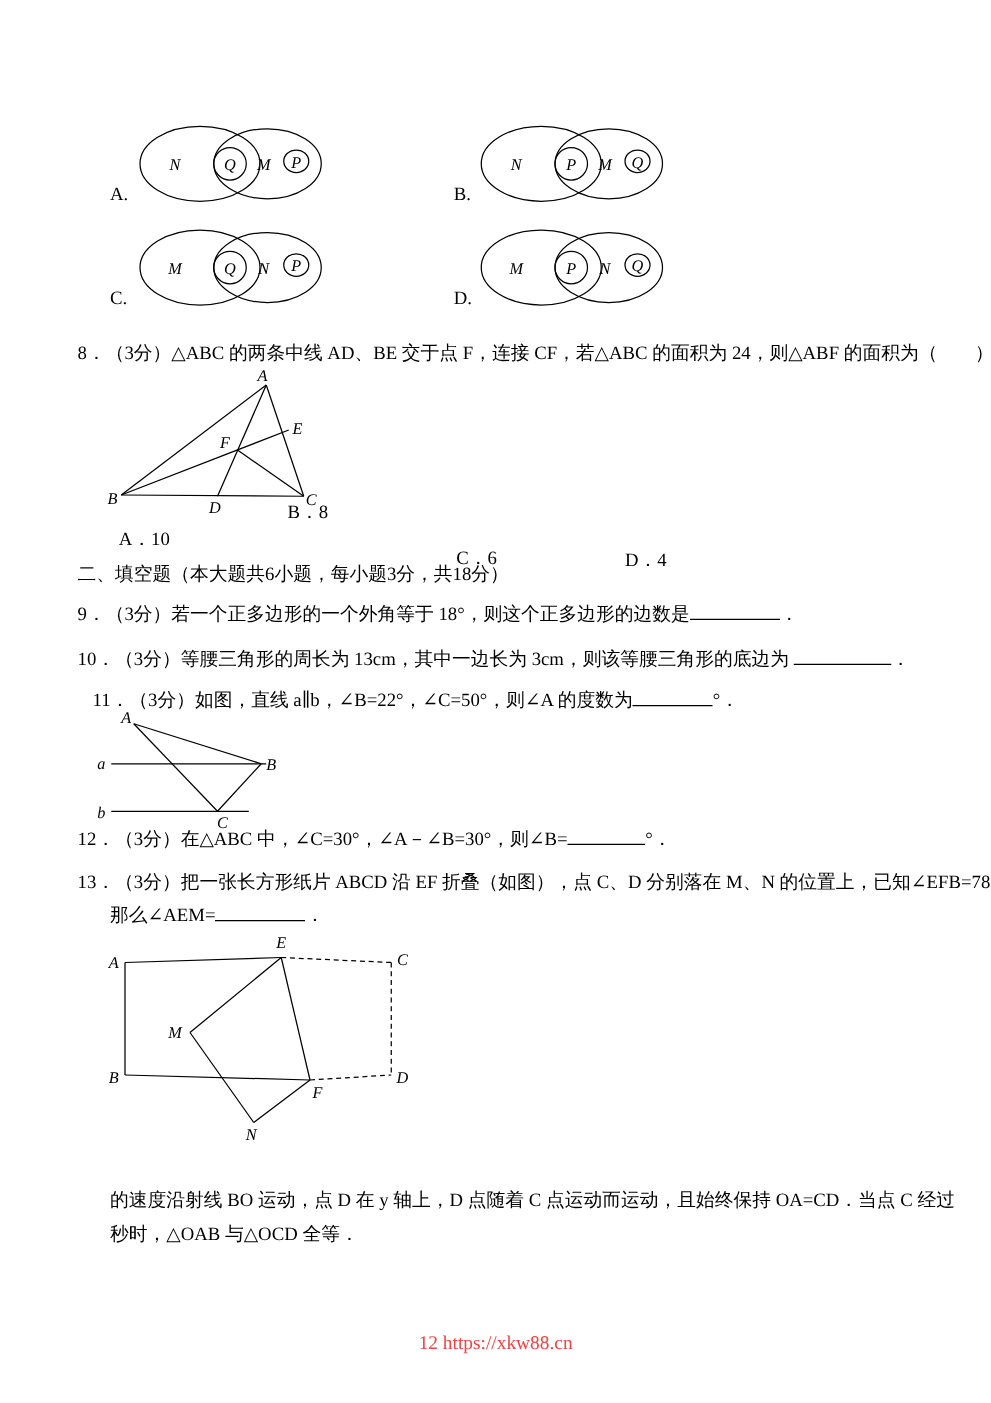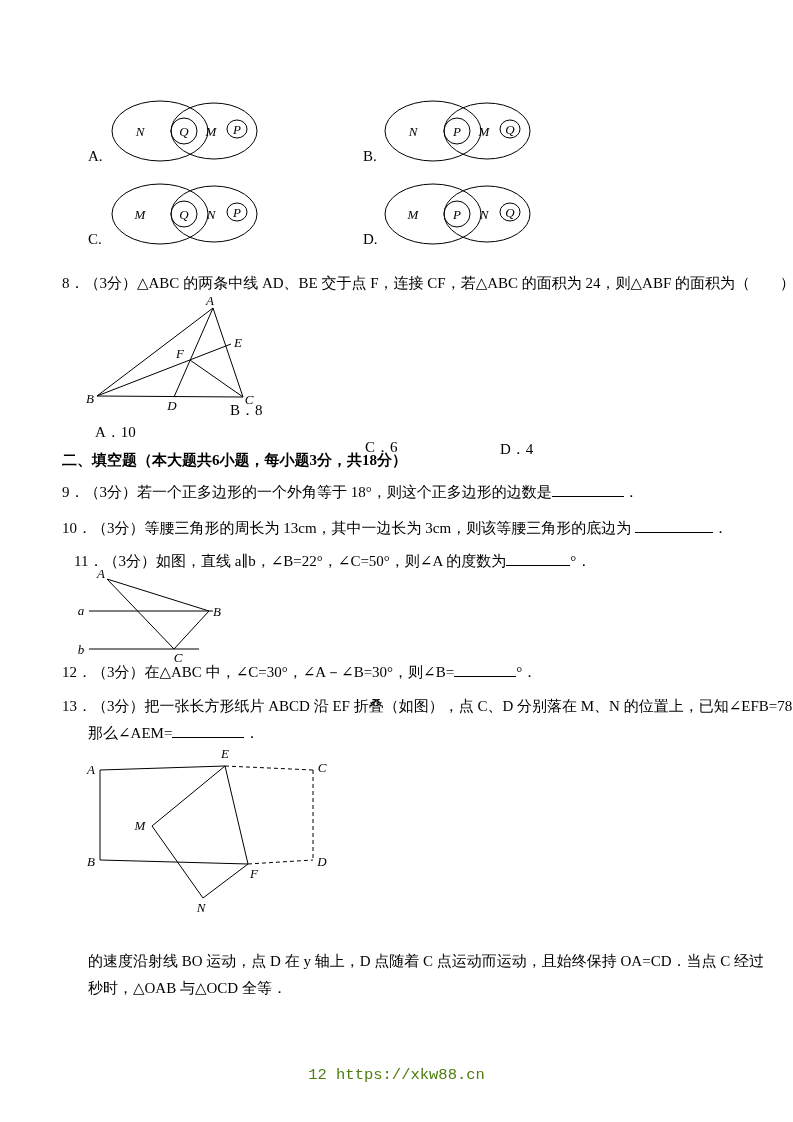--- a/index.html
+++ b/index.html
@@ -5,34 +5,34 @@
   * { margin:0; padding:0; box-sizing:border-box; }
   html,body { background:#ffffff; }
   .page {
     position:relative; width:793px; height:1122px; margin:0 auto;
     background:#ffffff; color:#000;
     font-family:"Liberation Serif","DejaVu Serif",serif;
     overflow:hidden;
   }
   .abs { position:absolute; }
   .txt { font-size:15px; line-height:22px; white-space:nowrap; }
-  .heading { font-weight:bold; }
+  .heading { font-weight:normal; }
   .blank {
     display:inline-block; height:15px; vertical-align:baseline;
     border-bottom:1px solid #000;
   }
   .venn svg .shape, .fig svg .ln { fill:none; stroke:#000; stroke-width:1; }
   .fig svg .dash { fill:none; stroke:#000; stroke-width:1; stroke-dasharray:4 3; }
   .venn svg text, .fig svg text {
     font-family:"Liberation Serif","DejaVu Serif",serif;
     font-style:italic; font-size:13px; text-anchor:middle; fill:#000;
   }
   .footer {
-    width:100%; text-align:center; color:#4d7c0f;
-    font-family:Liberation Mono, monospace; font-size:15.5px;
+    width:100%; text-align:center; color:#ef4444;
+    font-family:Liberation Serif, serif; font-size:15.5px;
   }
 </style>
 </head>
 <body>
 
 <div class="page">
 
   <div class="abs venn" style="left:110px; top:99px;">
     <svg width="152" height="64" viewBox="0 0 152 64">
       <ellipse class="shape" cx="50" cy="32" rx="48" ry="30"></ellipse>

